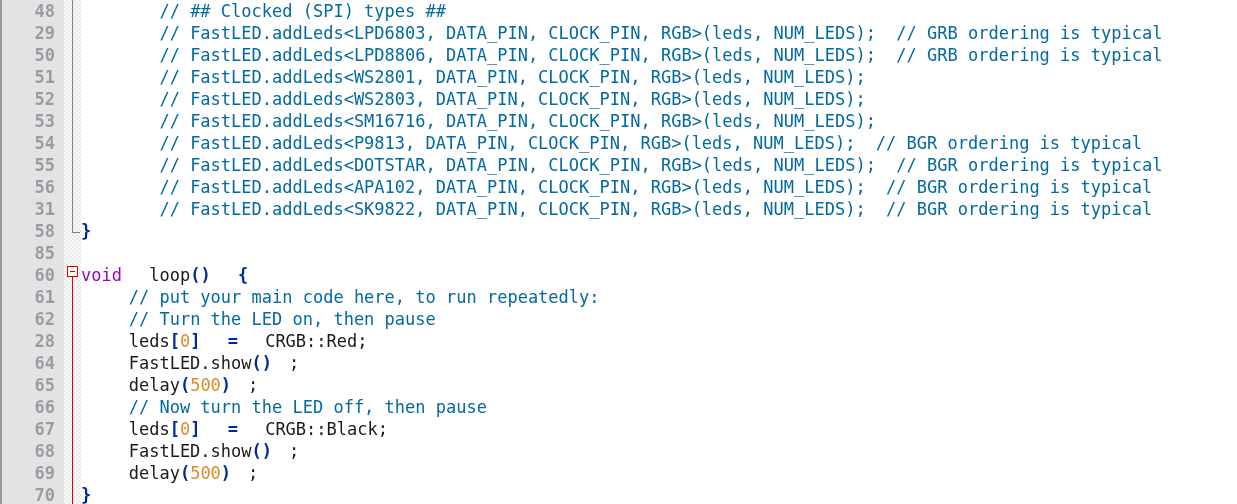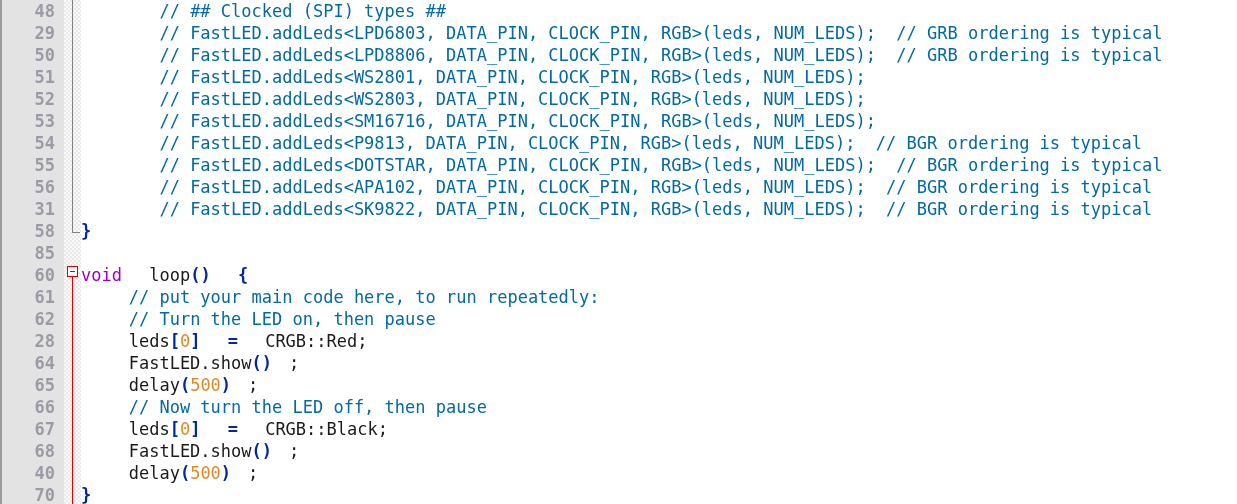--- a/index.html
+++ b/index.html
@@ -141,21 +141,21 @@
       <div class="gutter-num">85</div>
       <div class="gutter-num">60</div>
       <div class="gutter-num">61</div>
       <div class="gutter-num">62</div>
       <div class="gutter-num">28</div>
       <div class="gutter-num">64</div>
       <div class="gutter-num">65</div>
       <div class="gutter-num">66</div>
       <div class="gutter-num">67</div>
       <div class="gutter-num">68</div>
-      <div class="gutter-num">40</div>
+      <div class="gutter-num">69</div>
       <div class="gutter-num">70</div>
     </div>
 
   <div class="foldcol">
       <div class="foldline gray" style="left: 8px; top: 0px; height: 232px;"></div>
       <div class="foldcorner" style="left: 8px; top: 225px; height: 7px;"></div>
       <div class="foldbox" style="left: 3px; top: 266px;"></div>
       <div class="foldline red" style="left: 8px; top: 277px; height: 227px;"></div>
     </div>
 

